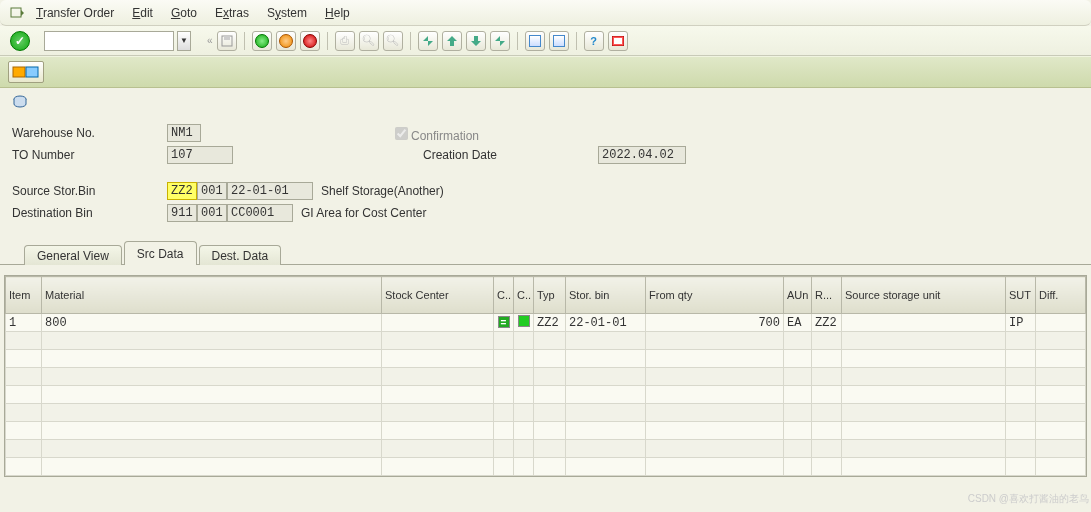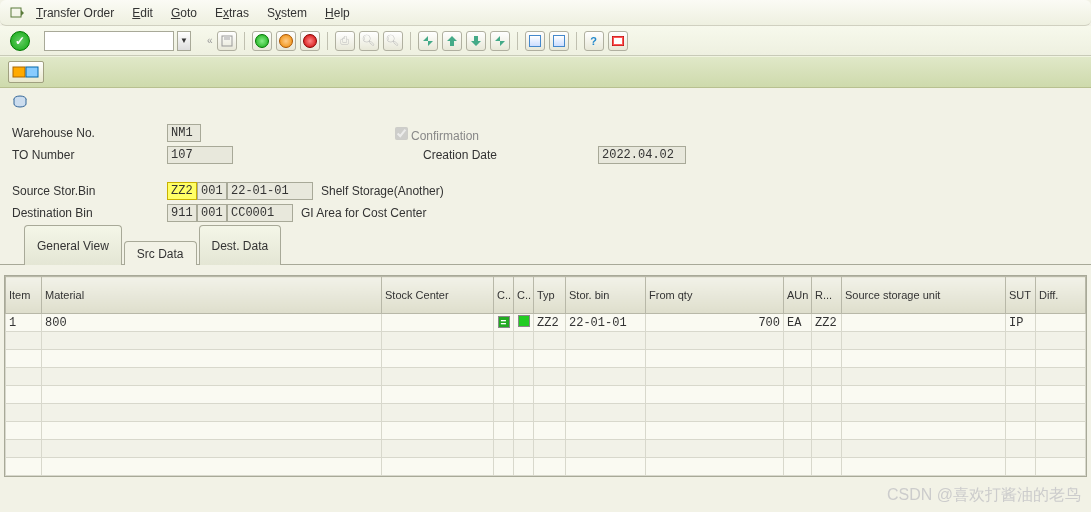--- a/index.html
+++ b/index.html
@@ -19,32 +19,32 @@
 .title-text { font-size: 16px; font-weight: bold; font-style: italic; color: #4a5a3a; }
 .subtoolbar { height: 28px; display: flex; align-items: center; padding: 0 10px; background:#f2f2e6; }
 .form-area { padding: 6px 12px; background:#f2f2e6; }
 .form-row { display: flex; align-items: center; height: 22px; }
 .form-label { width: 155px; }
 .form-input { height: 18px; border: 1px solid #a8a998; background: #e8e8dc; padding: 0 3px; font-family: "Courier New", monospace; font-size: 12px; display:inline-flex; align-items:center; }
 .hl { background: #ffff66 !important; border:1px solid #c8b000 !important; }
 .conf-label { margin-left: 190px; display:flex; align-items:flex-end; gap:0; color:#888; }
 .cdate-label { margin-left: 190px; width: 175px; }
 .tabstrip { display: flex; align-items: flex-end; height: 24px; padding-left: 24px; margin-top: 10px; }
-.tab { height: 40px; padding: 0 12px; border: 1px solid #a8a998; border-bottom: none; background: linear-gradient(#f4f6e8,#e4e6d4); border-radius: 4px 4px 0 0; margin-right: 2px; display:flex; align-items:center; cursor:pointer; position:relative; top:1px; }
+.tab { height: 20px; padding: 0 12px; border: 1px solid #a8a998; border-bottom: none; background: linear-gradient(#f4f6e8,#e4e6d4); border-radius: 4px 4px 0 0; margin-right: 2px; display:flex; align-items:center; cursor:pointer; position:relative; top:1px; }
 .tab.active { background: #f2f2e6; height:24px; z-index:2; }
 .tabcontent { border-top: 1px solid #a8a998; background:#f2f2e6; padding: 10px 4px 4px 4px; }
 .grid { border: 1px solid #a8a998; background:#fff; }
 .grid table { border-collapse: collapse; width: 100%; table-layout: fixed; }
 .grid th { background: linear-gradient(#f2f2e8,#dedecc); border: 1px solid #b8b8a8; height: 20px; font-weight: normal; text-align: left; padding: 12px 3px; font-size:11px; overflow:hidden; white-space:nowrap; }
 .grid td { border: 1px solid #d8d8cc; height: 18px; padding: 0 3px; font-family:"Courier New",monospace; font-size:12px; overflow:hidden; white-space:nowrap; background:#fafaf2; }
 .grid td.alt { background:#f2f2e8; }
 .ind-box { width:12px; height:12px; border:1px solid #888; display:inline-block; }
 .ind-green-eq { background:#2a2; color:#fff; text-align:center; font-size:10px; line-height:12px; font-weight:bold; font-family:Arial; }
 .ind-green-sq { background:#2c2; }
-.watermark { position:absolute; right:10px; bottom:6px; color:#ccc; font-size:16px; pointer-events:none; }
+.watermark { position:absolute; right:2px; bottom:6px; color:#ccc; font-size:10px; pointer-events:none; }
 .ball { width:14px; height:14px; border-radius:50%; display:inline-block; }
 .ball.g { background:radial-gradient(#8e8,#1a1); border:1px solid #070; }
 .ball.o { background:radial-gradient(#fc8,#e80); border:1px solid #a50; }
 .ball.r { background:radial-gradient(#f88,#c00); border:1px solid #800; }
 .sq { width:12px; height:12px; border:1px solid #888; display:inline-block; }
 </style>
 </head>
 <body>
 
 <div class="menubar">

